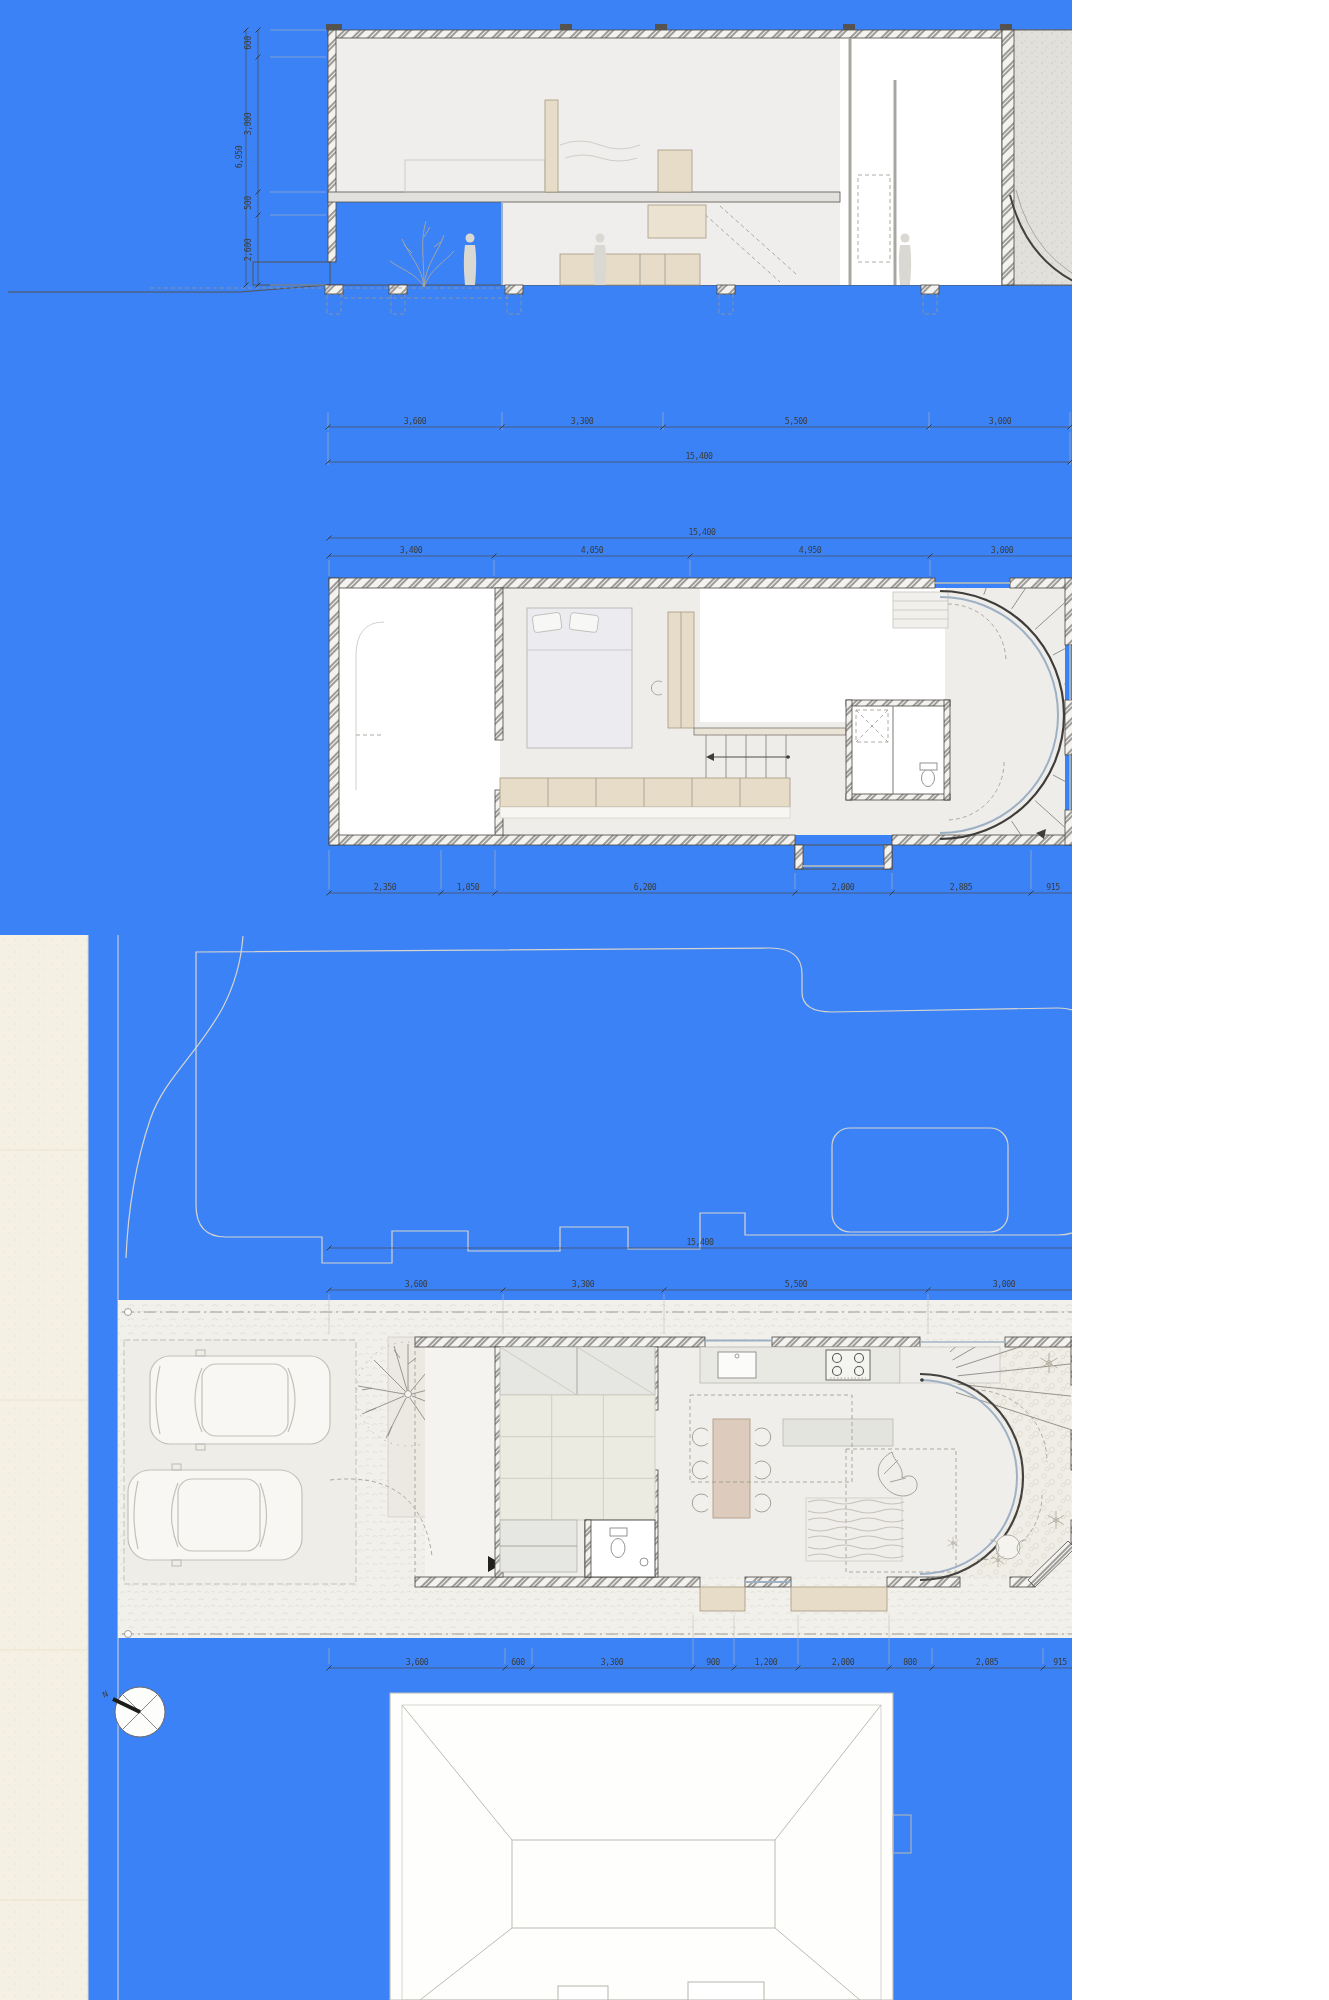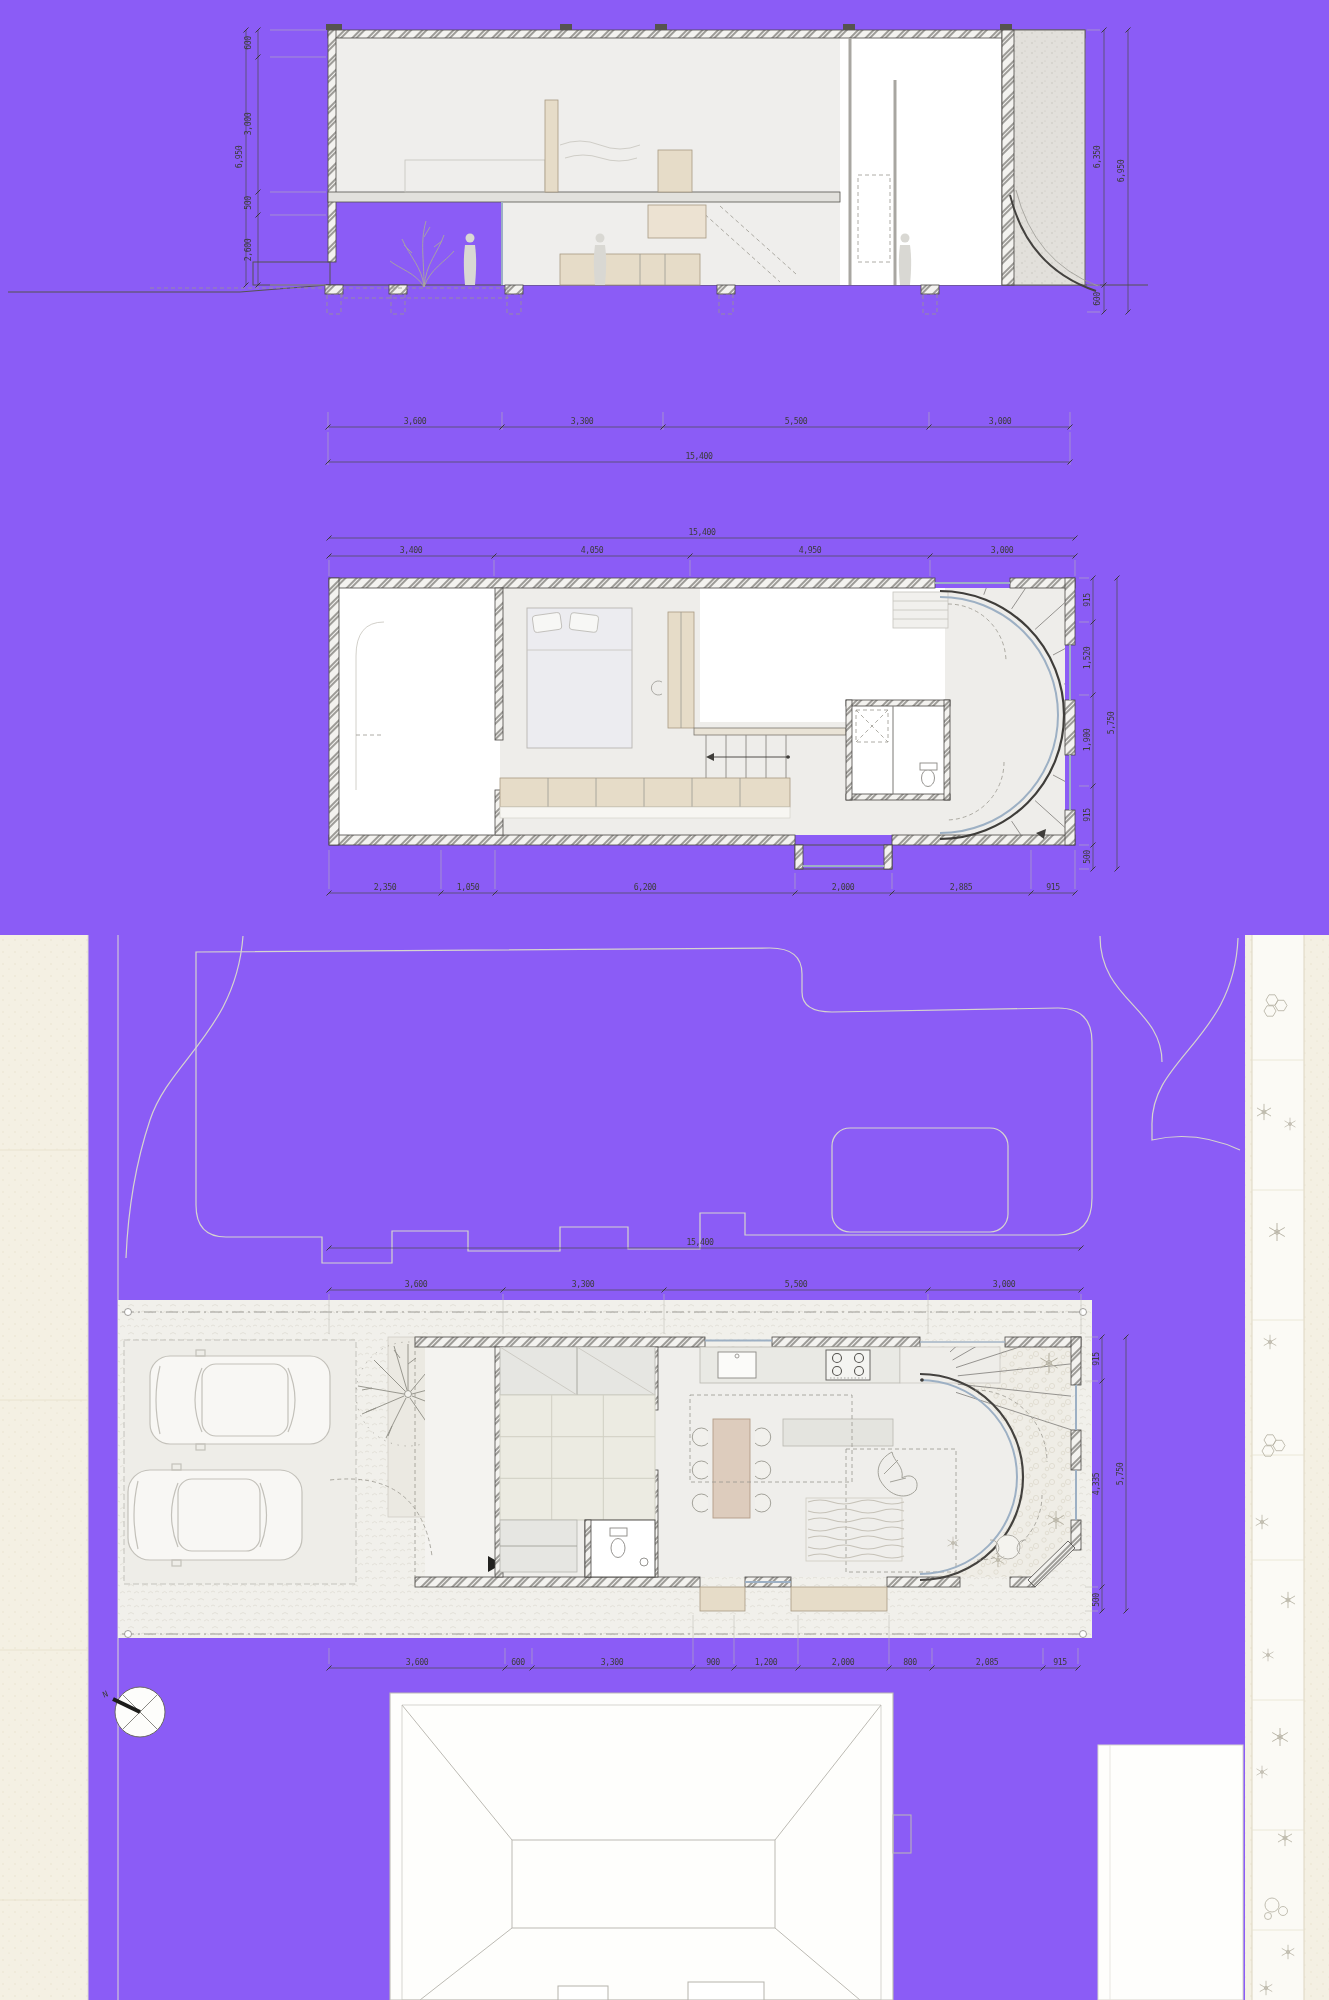--- a/index.html
+++ b/index.html
@@ -1,16 +1,16 @@
 <!DOCTYPE html>
 <html><head>
 <meta charset="utf-8">
 <style>
   html,body{margin:0;padding:0;background:#ffffff;}
-  #sheet{position:relative;width:1329px;height:2000px;background:#8b5cf6;overflow:hidden;}
+  #sheet{position:relative;width:1072px;height:2000px;background:#3b82f6;overflow:hidden;}
   svg{display:block;}
   .dt{font-family:"DejaVu Sans Mono",monospace;font-size:8.2px;fill:#3c3c3a;letter-spacing:-0.4px;}
   .dim{stroke:#4c4c4a;stroke-width:.7;fill:none;}
   .tick{stroke:#34332f;stroke-width:.9;fill:none;}
   .ext{stroke:#bdbbb5;stroke-width:.55;fill:none;}
   .wall{fill:url(#hatch);stroke:#4a4845;stroke-width:.8;}
   .outl{fill:none;stroke:#55534f;stroke-width:1;}
   .thin{fill:none;stroke:#9b9993;stroke-width:.8;}
   .faint{fill:none;stroke:#c6c4bd;stroke-width:.8;}
   .dash{fill:none;stroke:#9a988f;stroke-width:.8;stroke-dasharray:4 3;}

